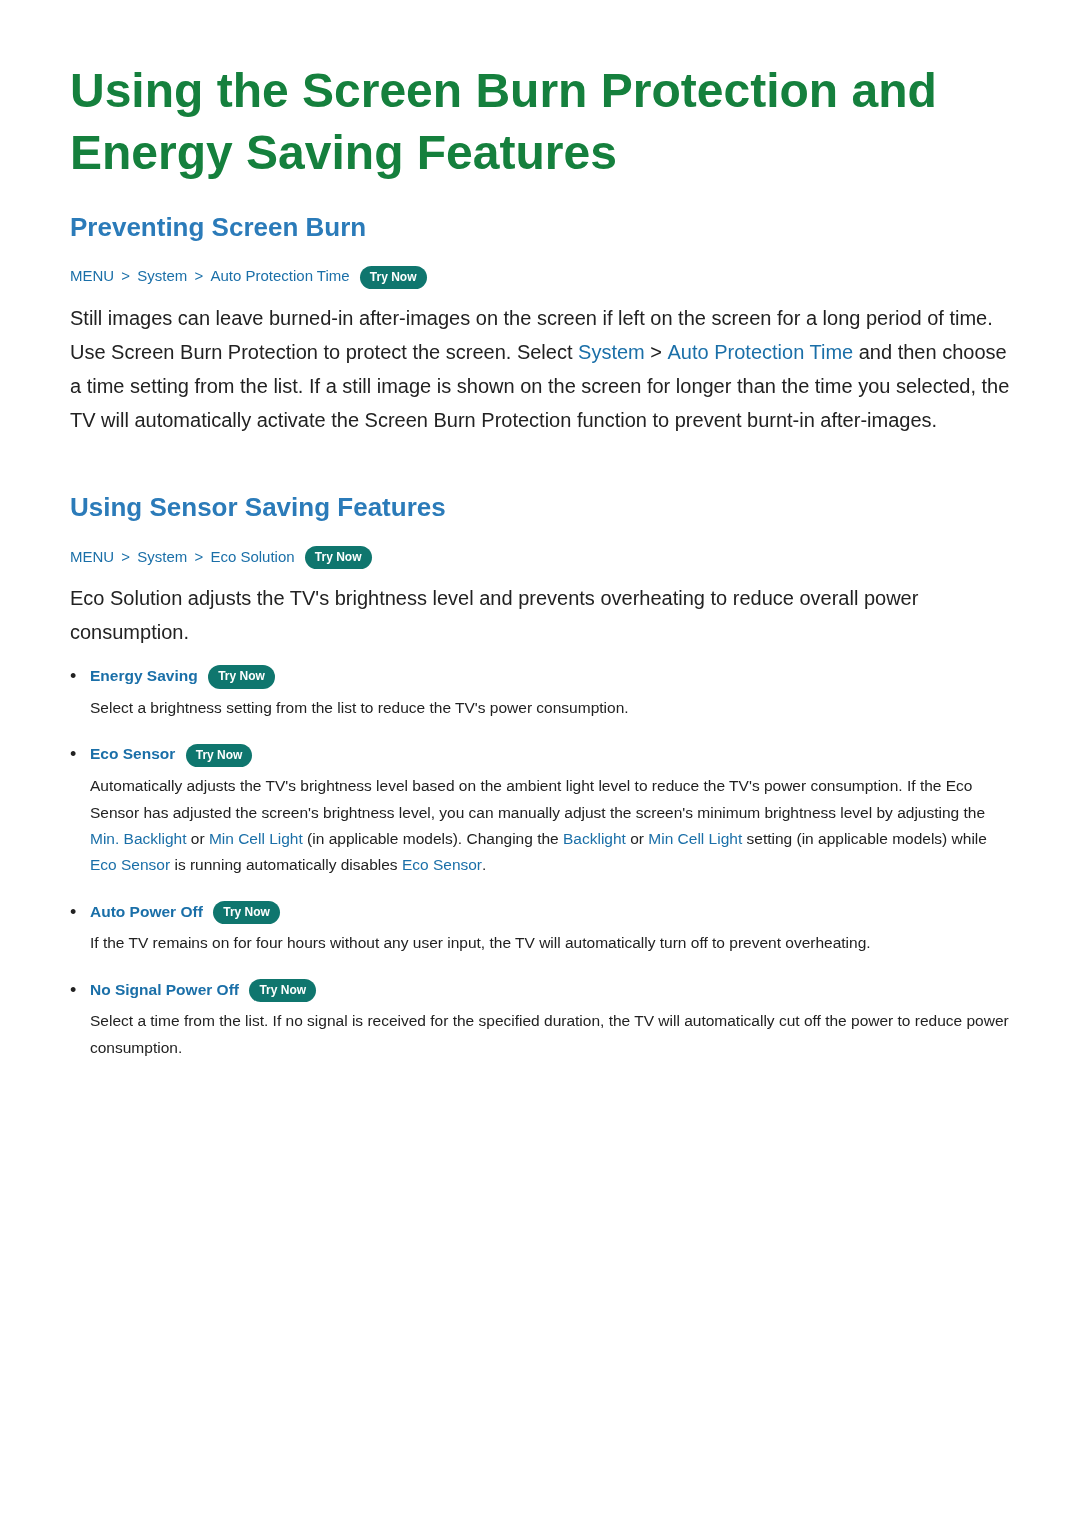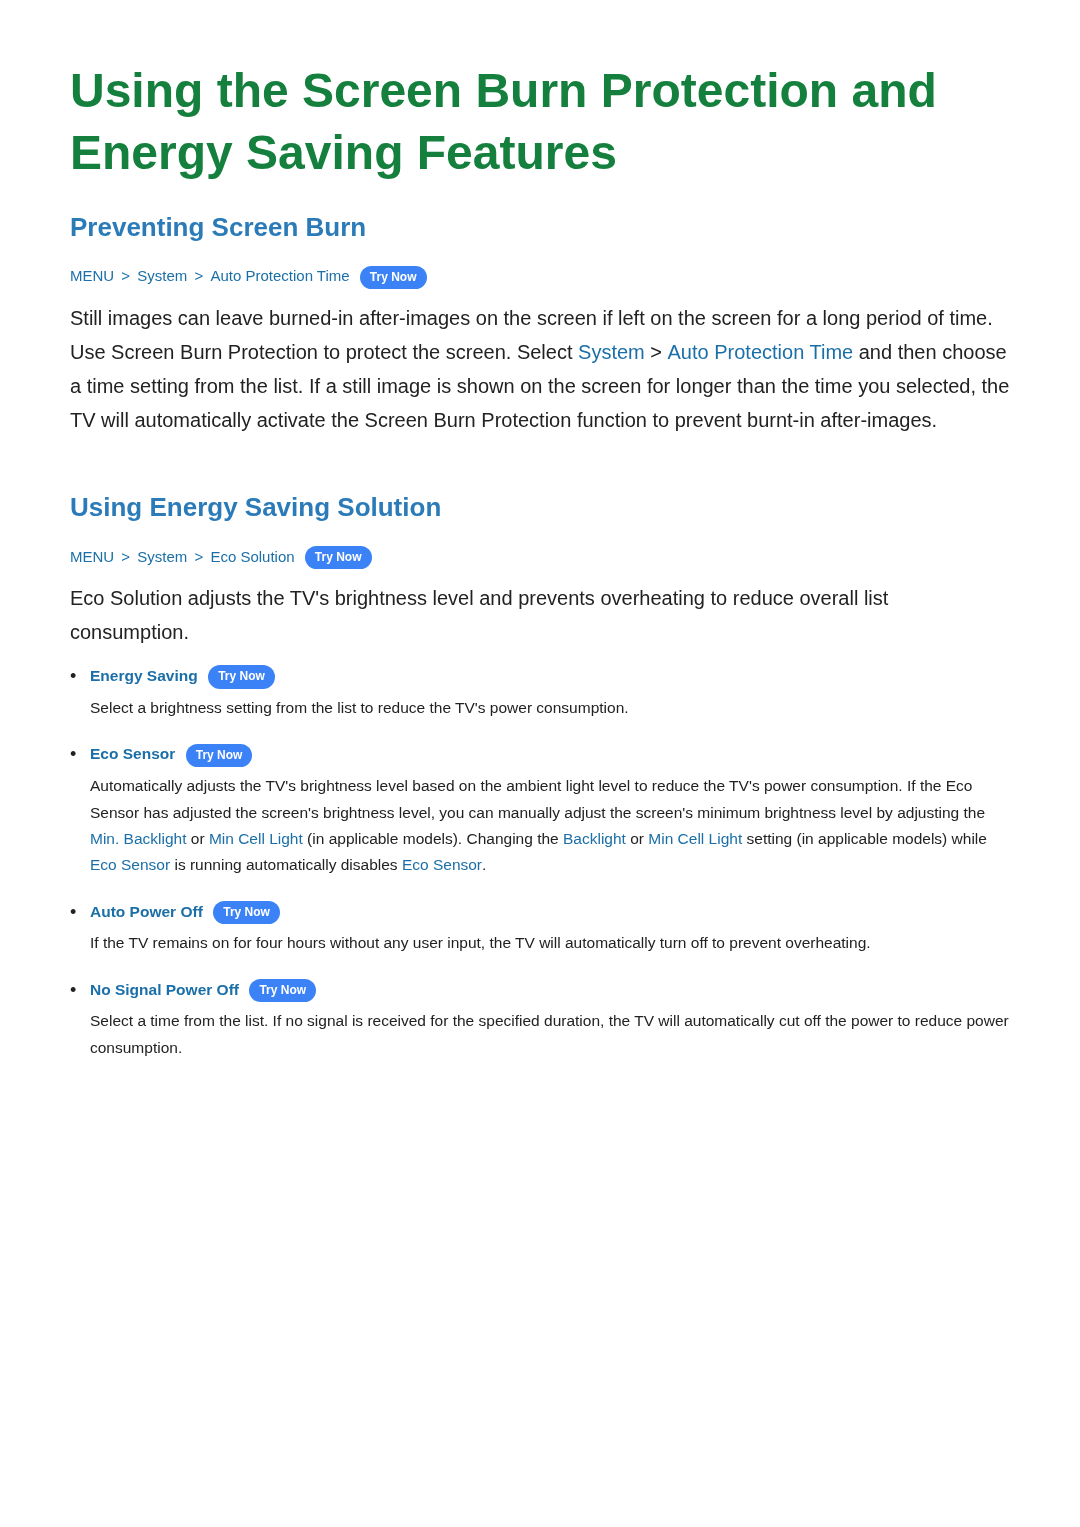--- a/index.html
+++ b/index.html
@@ -45,21 +45,21 @@
       text-align: center;
     }
 
     .breadcrumb-separator {
       color: #1a6fa8;
       margin: 0 3px;
     }
 
     .try-now-badge {
       display: inline-block;
-      background-color: #3b82f6;
+      background-color: #0f766e;
       color: #ffffff;
       font-size: 12px;
       font-weight: 600;
       border-radius: 12px;
       padding: 2px 10px;
       margin-left: 6px;
       vertical-align: middle;
       cursor: pointer;
     }
 
@@ -131,32 +131,32 @@
     <span class="breadcrumb-text">Auto Protection Time</span>
     <span class="try-now-badge">Try Now</span>
   </div>
 
   <p class="section-body">
     Still images can leave burned-in after-images on the screen if left on the screen for a long period of time. Use Screen Burn Protection to protect the screen. Select <span class="link-text">System</span> &gt; <span class="link-text">Auto Protection Time</span> and then choose a time setting from the list. If a still image is shown on the screen for longer than the time you selected, the TV will automatically activate the Screen Burn Protection function to prevent burnt-in after-images.
   </p>
 </div>
 
 <div class="section-block">
-  <h2 class="section-title">Using Energy Saving Solution</h2>
+  <h2 class="section-title">Using Sensor Saving Features</h2>
 
   <div class="breadcrumb">
     <span class="breadcrumb-text">MENU</span>
     <span class="breadcrumb-separator"> &gt; </span>
     <span class="breadcrumb-text">System</span>
     <span class="breadcrumb-separator"> &gt; </span>
     <span class="breadcrumb-text">Eco Solution</span>
     <span class="try-now-badge">Try Now</span>
   </div>
 
-  <p class="section-body">Eco Solution adjusts the TV's brightness level and prevents overheating to reduce overall list consumption.</p>
+  <p class="section-body">Eco Solution adjusts the TV's brightness level and prevents overheating to reduce overall power consumption.</p>
 
   <ul class="bullet-list">
 
     <li>
       <span class="bullet-label">Energy Saving</span>
       <span class="try-now-badge">Try Now</span>
       <div class="bullet-description">
         Select a brightness setting from the list to reduce the TV's power consumption.
       </div>
     </li>

